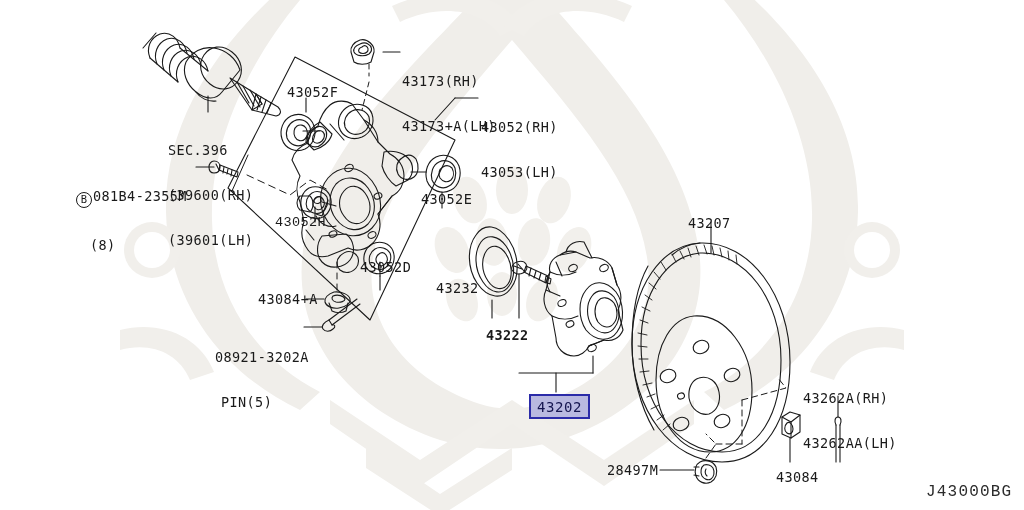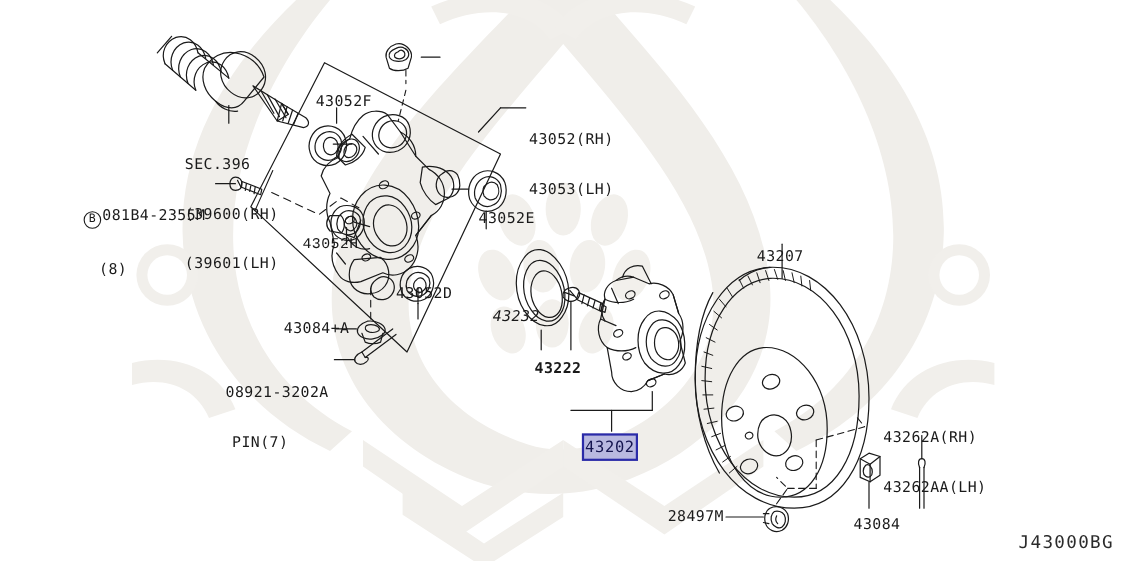--- a/index.html
+++ b/index.html
@@ -503,51 +503,55 @@
 
   <div class="lbl" style="left:76px; top:159px;">
     <div style="white-space:nowrap;">
       <span class="circ-b">B</span><span>081B4-2355M</span>
     </div>
     <div style="margin-left:14px;">(8)</div>
   </div>
 
   <div class="lbl" style="left:287px; top:85px;">43052F</div>
 
+  <div class="lbl" style="left:402px; top:44px;">
+    <div>43173(RH)</div>
+    <div>43173+A(LH)</div>
+  </div>
 
   <div class="lbl" style="left:481px; top:90px;">
     <div>43052(RH)</div>
     <div>43053(LH)</div>
   </div>
 
-  <div class="lbl" style="left:435px; top:192px;text-align:center;">43052E</div>
+  <div class="lbl" style="left:421px; top:192px;text-align:center;">43052E</div>
 
   <div class="lbl" style="left:275px; top:215px;font-family:Liberation Mono, monospace;">43052H</div>
 
   <div class="lbl" style="left:360px; top:260px;">43052D</div>
 
   <div class="lbl" style="left:258px; top:292px;">43084+A</div>
 
-  <div class="lbl" style="left:205px; top:320px;">
+  <div class="lbl" style="left:215px; top:320px;">
     <div>08921-3202A</div>
-    <div style="margin-left:6px;">PIN(7)</div>
+    <div style="margin-left:6px;">PIN(5)</div>
   </div>
 
-  <div class="lbl" style="left:448px; top:281px;font-style:italic;">43232</div>
+  <div class="lbl" style="left:436px; top:281px;">43232</div>
 
   <div class="lbl" style="left:486px; top:328px;font-weight:bold;">43222</div>
 
-  <div class="lbl" style="left:688px; top:226px;">43207</div>
+  <div class="lbl" style="left:688px; top:216px;">43207</div>
 
   <div class="lbl" style="left:803px; top:361px;">
     <div>43262A(RH)</div>
     <div>43262AA(LH)</div>
   </div>
 
   <div class="lbl" style="left:776px; top:470px;">43084</div>
 
   <div class="lbl" style="left:607px; top:463px;">28497M</div>
 
-  <div class="hl-box" style="left:529px; top:394px; width:51px; height:25px;">43202</div>
-
-  <div class="diagcode" style="left:926px; top:483px;">J43000BG</div>
+  <div class="hl-box" style="left:529px; top:394px; width:61px; height:25px;">43202</div>
+
+  <div class="diagcode" style="left:926px; top:483px;font-family:Liberation Mono, monospace;">J43000BG</div>
 
 </div>
 
 </body></html>

